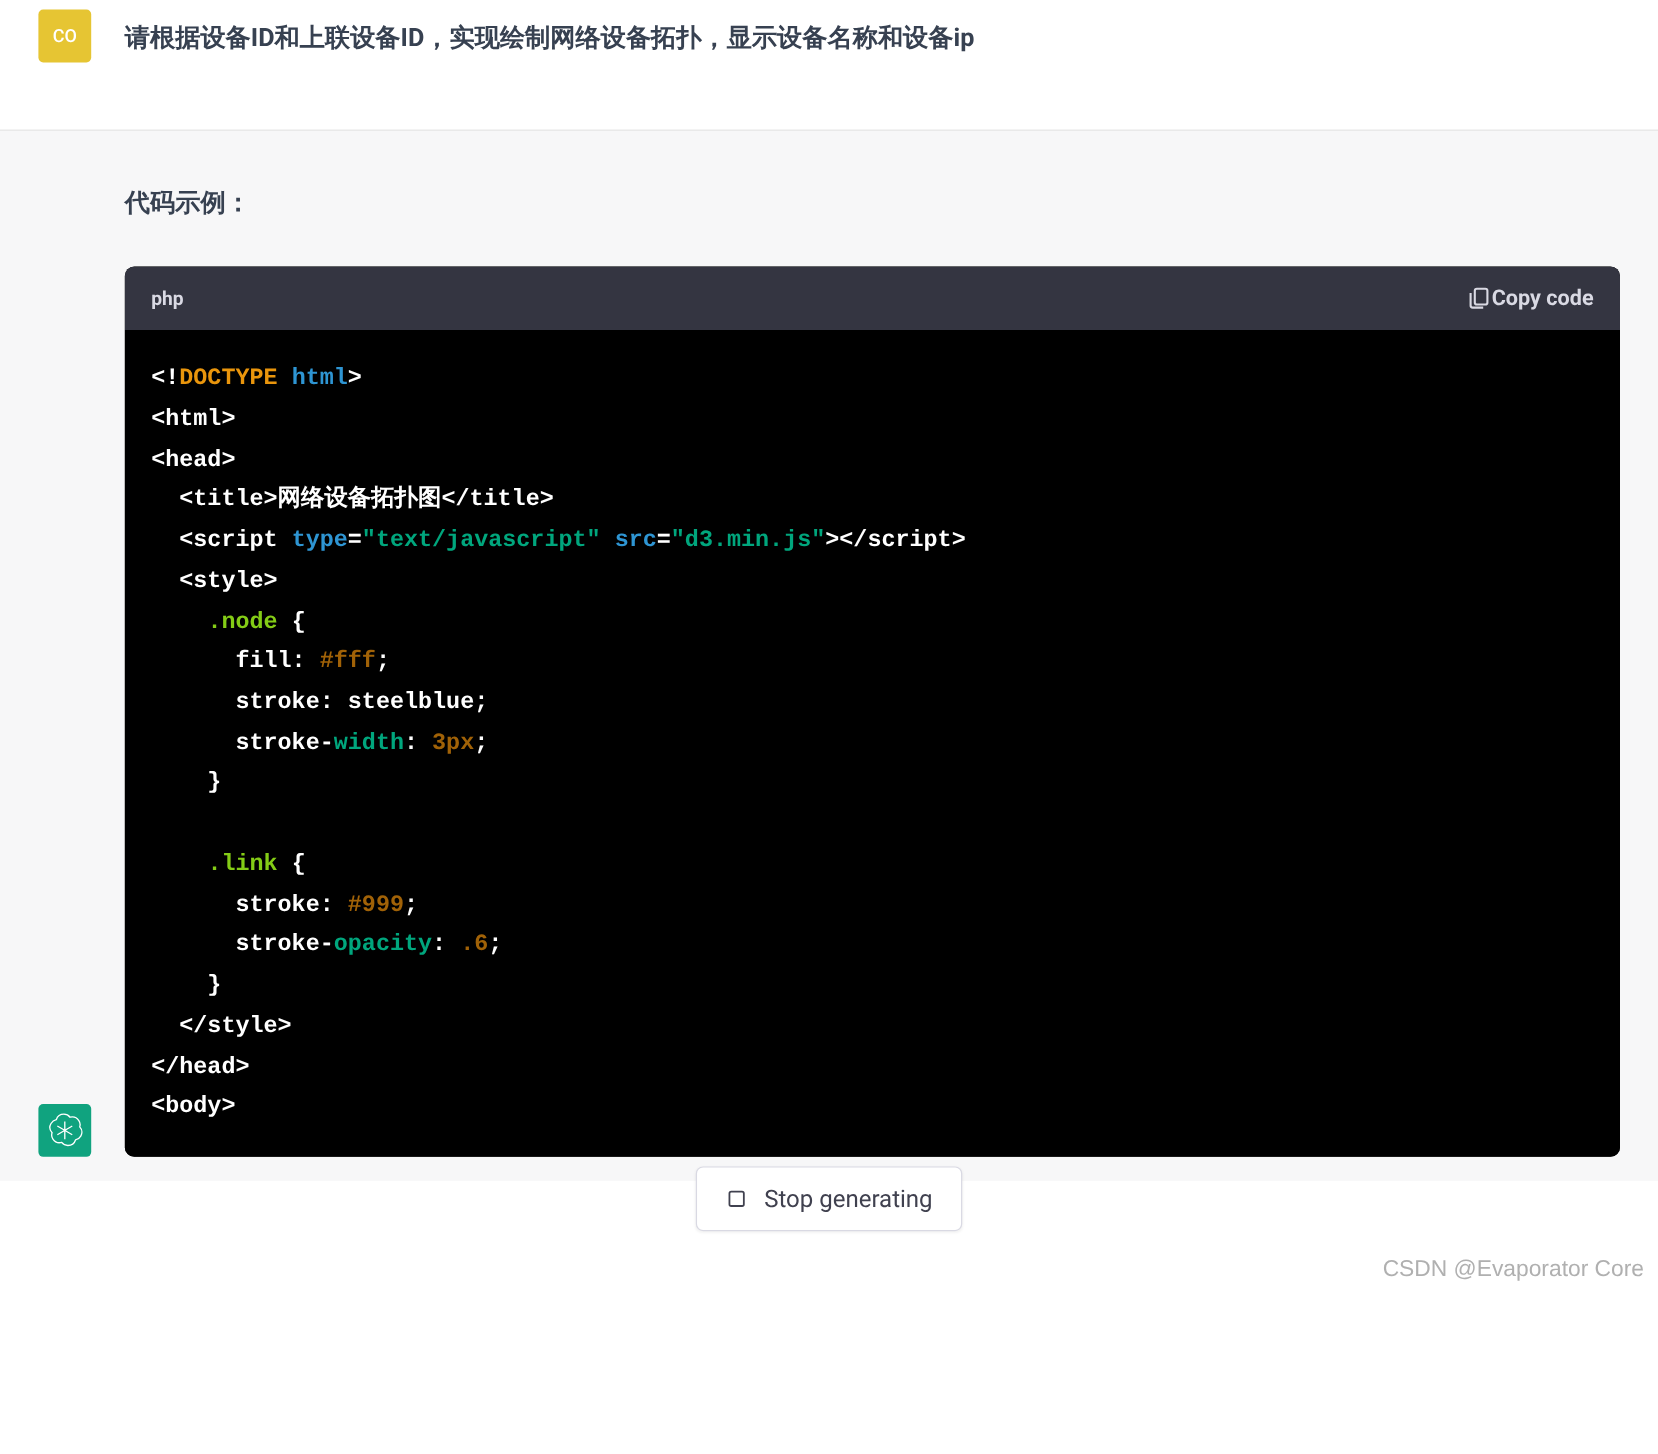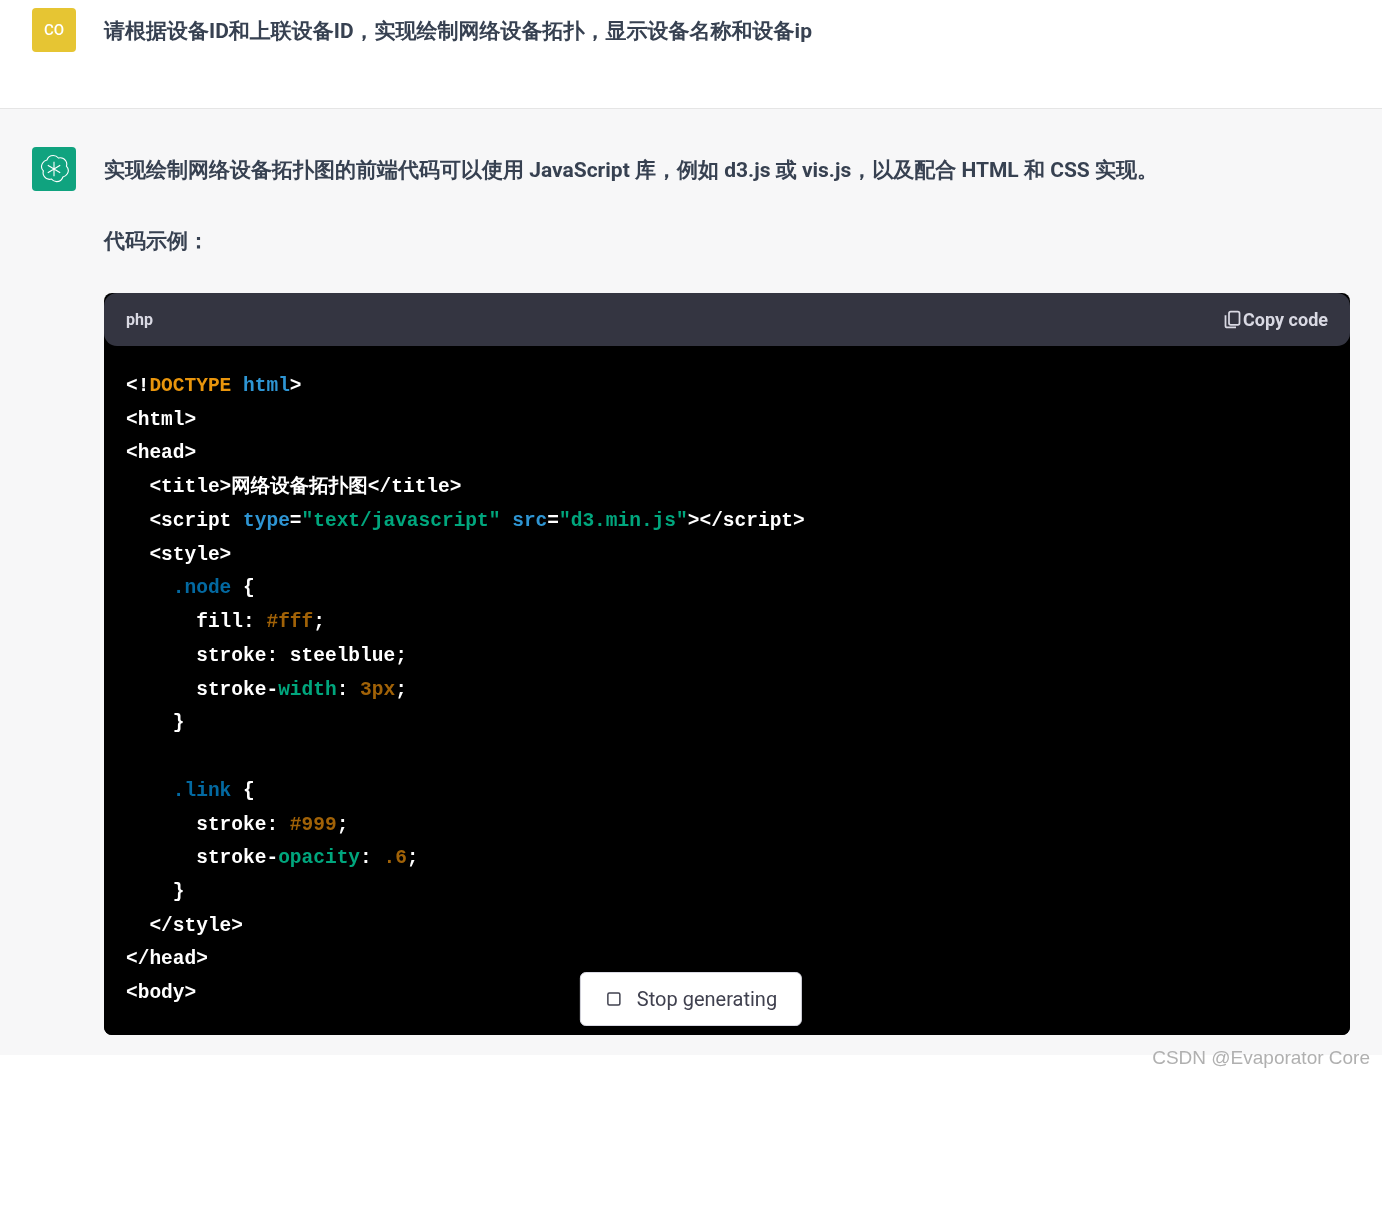--- a/index.html
+++ b/index.html
@@ -8,21 +8,21 @@
       background: #ffffff;
       color: #374151;
       width: 1382px;
       height: 1212px;
       overflow: hidden;
       position: relative;
     }
 
     .message-row {
       display: flex;
-      align-items: flex-start;
+      align-items: flex-end;
       gap: 28px;
       padding: 0 32px;
     }
 
     .user-section {
       background: #ffffff;
       padding-top: 8px;
       padding-bottom: 56px;
     }
 
@@ -81,21 +81,20 @@
     }
 
     .code-header {
       background: #343541;
       display: flex;
       justify-content: space-between;
       align-items: center;
       padding: 10px 22px;
       color: #d9d9e3;
       font-size: 16px;
-      border-radius: 13px;
     }
 
     .code-lang {
       color: #d9d9e3;
     }
 
     .copy-button {
       display: flex;
       align-items: center;
       color: #d9d9e3;
@@ -115,21 +114,21 @@
       font-size: 19.5px;
       line-height: 1.73;
       color: #ffffff;
       white-space: pre;
     }
 
     .c-white { color: #ffffff; }
     .c-orange { color: #e9950c; }
     .c-cyan { color: #2e95d3; }
     .c-green { color: #00a67d; }
-    .c-pink { color: #0369a1; }
+    .c-pink { color: #84cc16; }
     .c-pink2 { color: #a16207; }
 
     .stop-button {
       position: absolute;
       left: 50%;
       transform: translateX(-50%);
       bottom: 186px;
       background: #ffffff;
       border: 1px solid #d9d9e3;
       border-radius: 6px;
@@ -173,21 +172,20 @@
 
 <div class="assistant-section">
   <div class="message-row">
     <div class="avatar assistant">
       <svg viewBox="0 0 41 41" fill="none" stroke="#ffffff" stroke-width="1.5">
         <path d="M37.5 16.5c.8-2.4.5-5-1-7.2-2.2-3.3-6.3-4.8-10-3.8C24.8 3.3 22.3 2 19.5 2c-4 0-7.5 2.6-8.7 6.3-2.5.5-4.7 2.1-6 4.3-2 3.4-1.5 7.7 1.2 10.6-.8 2.4-.5 5 1 7.2 2.2 3.3 6.3 4.8 10 3.8 1.7 2.2 4.2 3.5 7 3.5 4 0 7.5-2.6 8.7-6.3 2.5-.5 4.7-2.1 6-4.3 2-3.4 1.5-7.7-1.2-10.6z"></path>
         <path d="M20.5 10.5 v20 M12 15.5 l17 10 M12 25.5 l17-10"></path>
       </svg>
     </div>
     <div class="message-content">
-      <p>实现绘制网络设备拓扑图的前端代码可以使用 JavaScript 库，例如 d3.js 或 vis.js，以及配合 HTML 和 CSS 实现。</p>
       <p>代码示例：</p>
 
       <div class="code-block">
         <div class="code-header">
           <span class="code-lang">php</span>
           <div class="copy-button">
             <svg viewBox="0 0 24 24" fill="none" stroke="currentColor" stroke-width="2">
               <rect x="8" y="3" width="12" height="15" rx="2"></rect>
               <path d="M4 7v12a2 2 0 0 0 2 2h10"></path>
             </svg>

